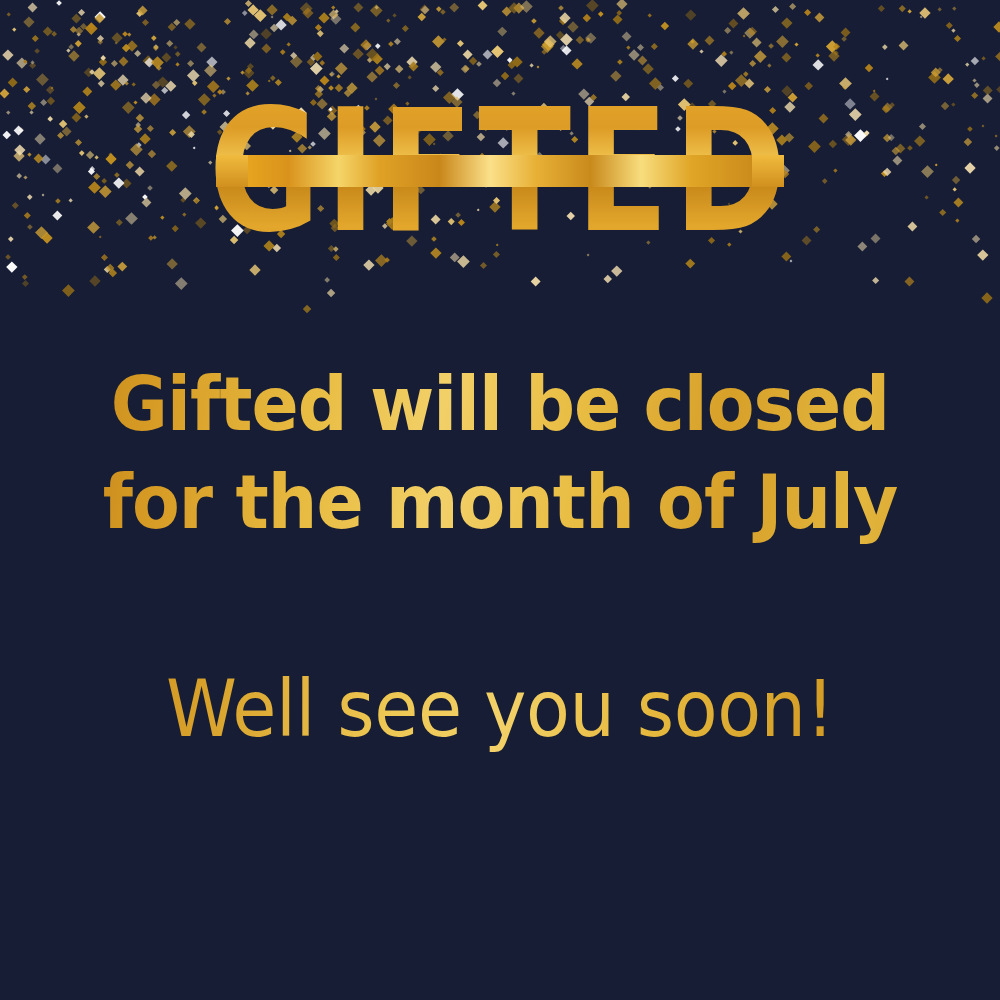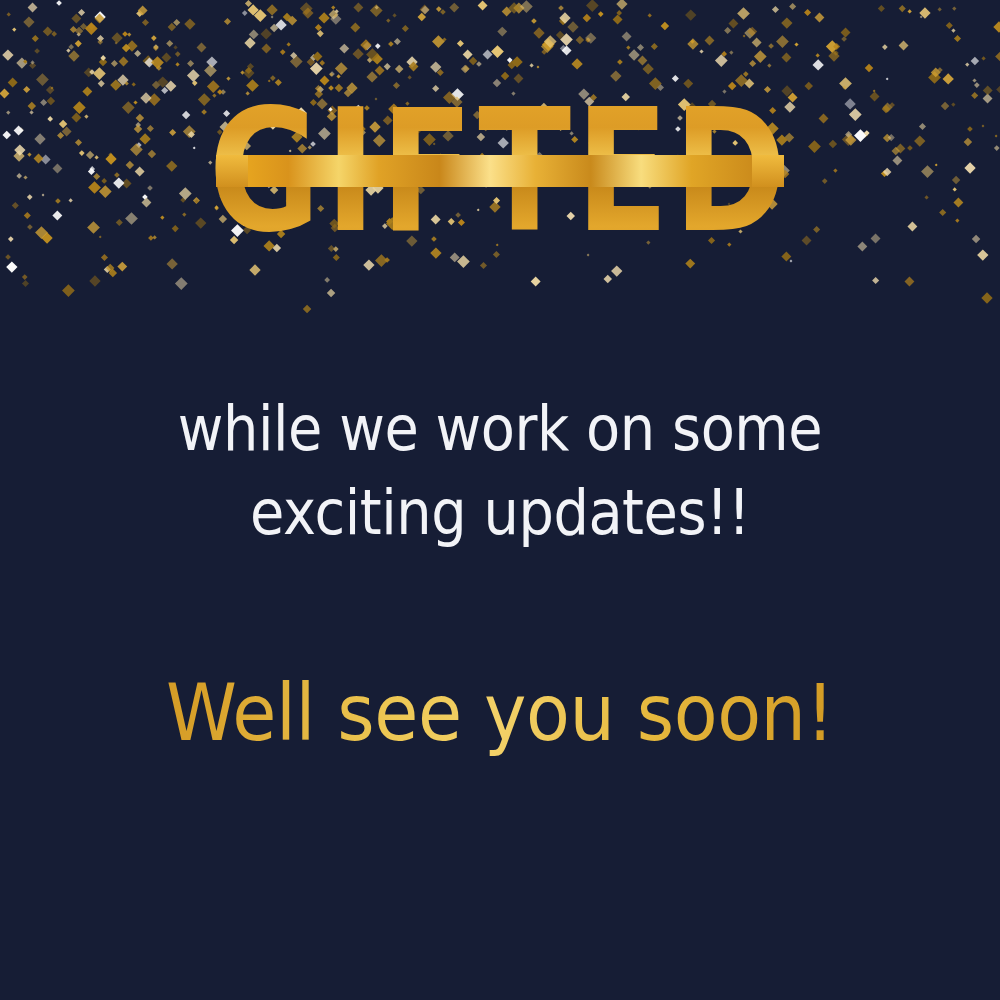--- a/index.html
+++ b/index.html
@@ -833,22 +833,22 @@
 
       <g>
         <polygon points="216,103 268,103 248,119 268,135 216,135" fill="url(#ribbonTail)"></polygon>
         <polygon points="784,103 732,103 752,119 732,135 784,135" fill="url(#ribbonTail)"></polygon>
         <rect x="248" y="103" width="504" height="32" fill="url(#ribbonGrad)"></rect>
       </g>
     </svg>
   </div>
 
   <div id="message-block">
-
-    <div id="subhead">
-      <span class="subline">while we work on some</span>
-      <span class="subline">exciting updates!!</span>
+    <div>
+      <span class="headline-line">Gifted will be closed</span>
+      <span class="headline-line">for the month of July</span>
     </div>
+
 
     <span id="signoff">Well see you soon!</span>
   </div>
 
 </div>
 
 </body></html>

